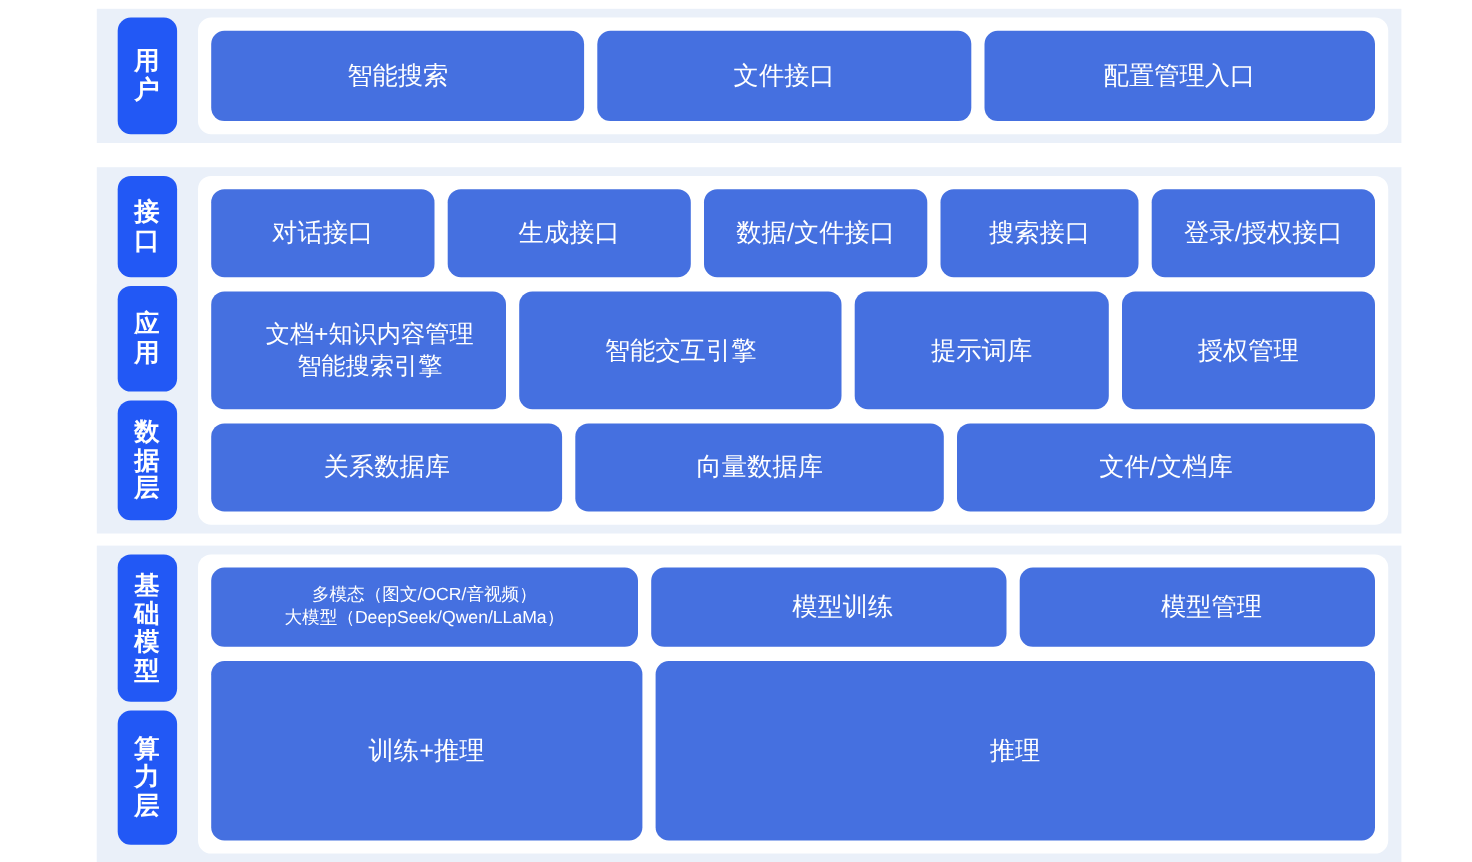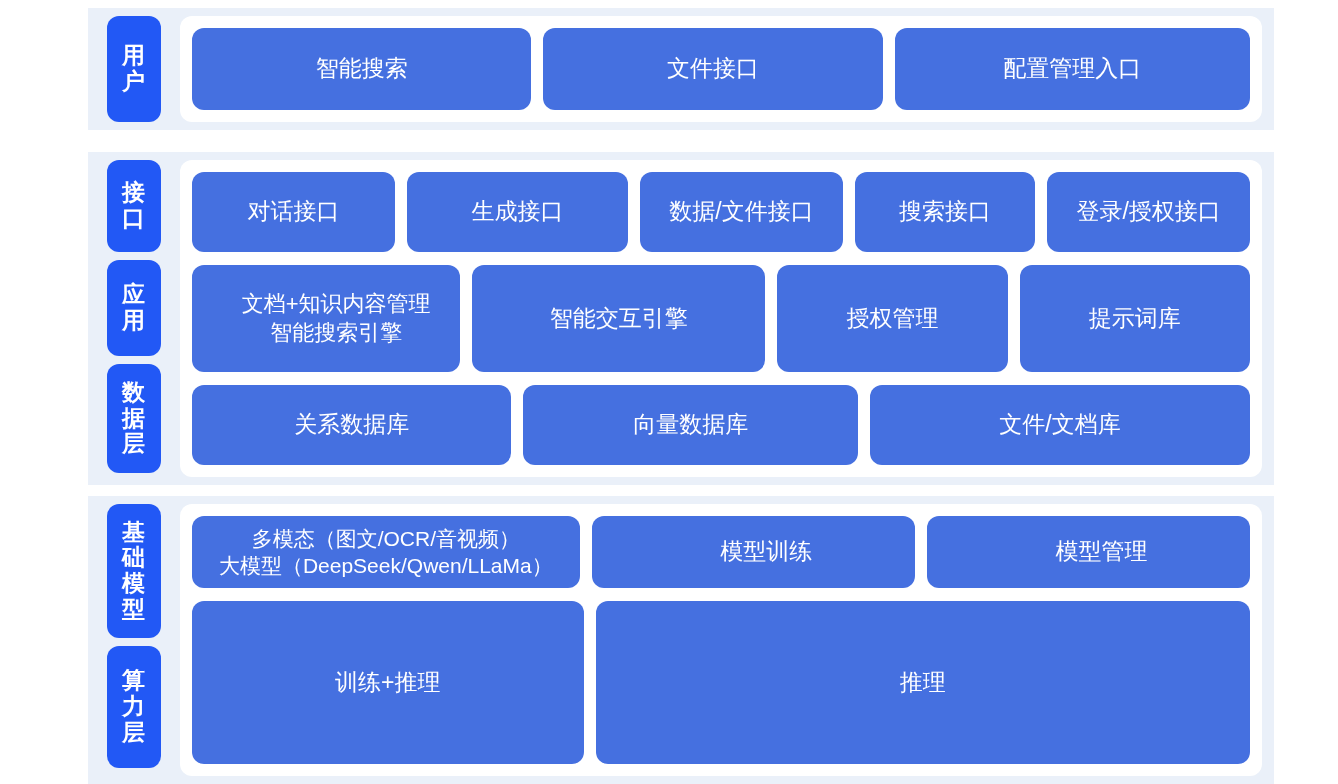--- a/index.html
+++ b/index.html
@@ -175,22 +175,22 @@
         <div class="box f-11">生成接口</div>
         <div class="box f-1">数据/文件接口</div>
         <div class="box f-085" style="flex:0.88 1 0;">搜索接口</div>
         <div class="box f-1">登录/授权接口</div>
       </div>
 
       <div class="row">
         <div class="box multiline f-13">文档+知识内容管理
 智能搜索引擎</div>
         <div class="box f-155">智能交互引擎</div>
+        <div class="box f-12">提示词库</div>
         <div class="box f-12">授权管理</div>
-        <div class="box f-12">提示词库</div>
       </div>
 
       <div class="row">
         <div class="box f-1">关系数据库</div>
         <div class="box f-105">向量数据库</div>
         <div class="box f-12">文件/文档库</div>
       </div>
 
     </div>
   </div>
@@ -206,21 +206,21 @@
       </div>
       <div class="tag" style="height:122px;">
         <span>算
 力
 层</span>
       </div>
     </div>
     <div class="panel">
 
       <div class="row rowfix-72">
-        <div class="box multiline f-185" style="font-size:21px;">多模态（图文/OCR/音视频）
+        <div class="box multiline f-185" style="font-size:16px;">多模态（图文/OCR/音视频）
 大模型（DeepSeek/Qwen/LLaMa）</div>
         <div class="box f-14">模型训练</div>
         <div class="box f-14">模型管理</div>
       </div>
 
       <div class="row">
         <div class="box f-1">训练+推理</div>
         <div class="box f-17">推理</div>
       </div>
 

